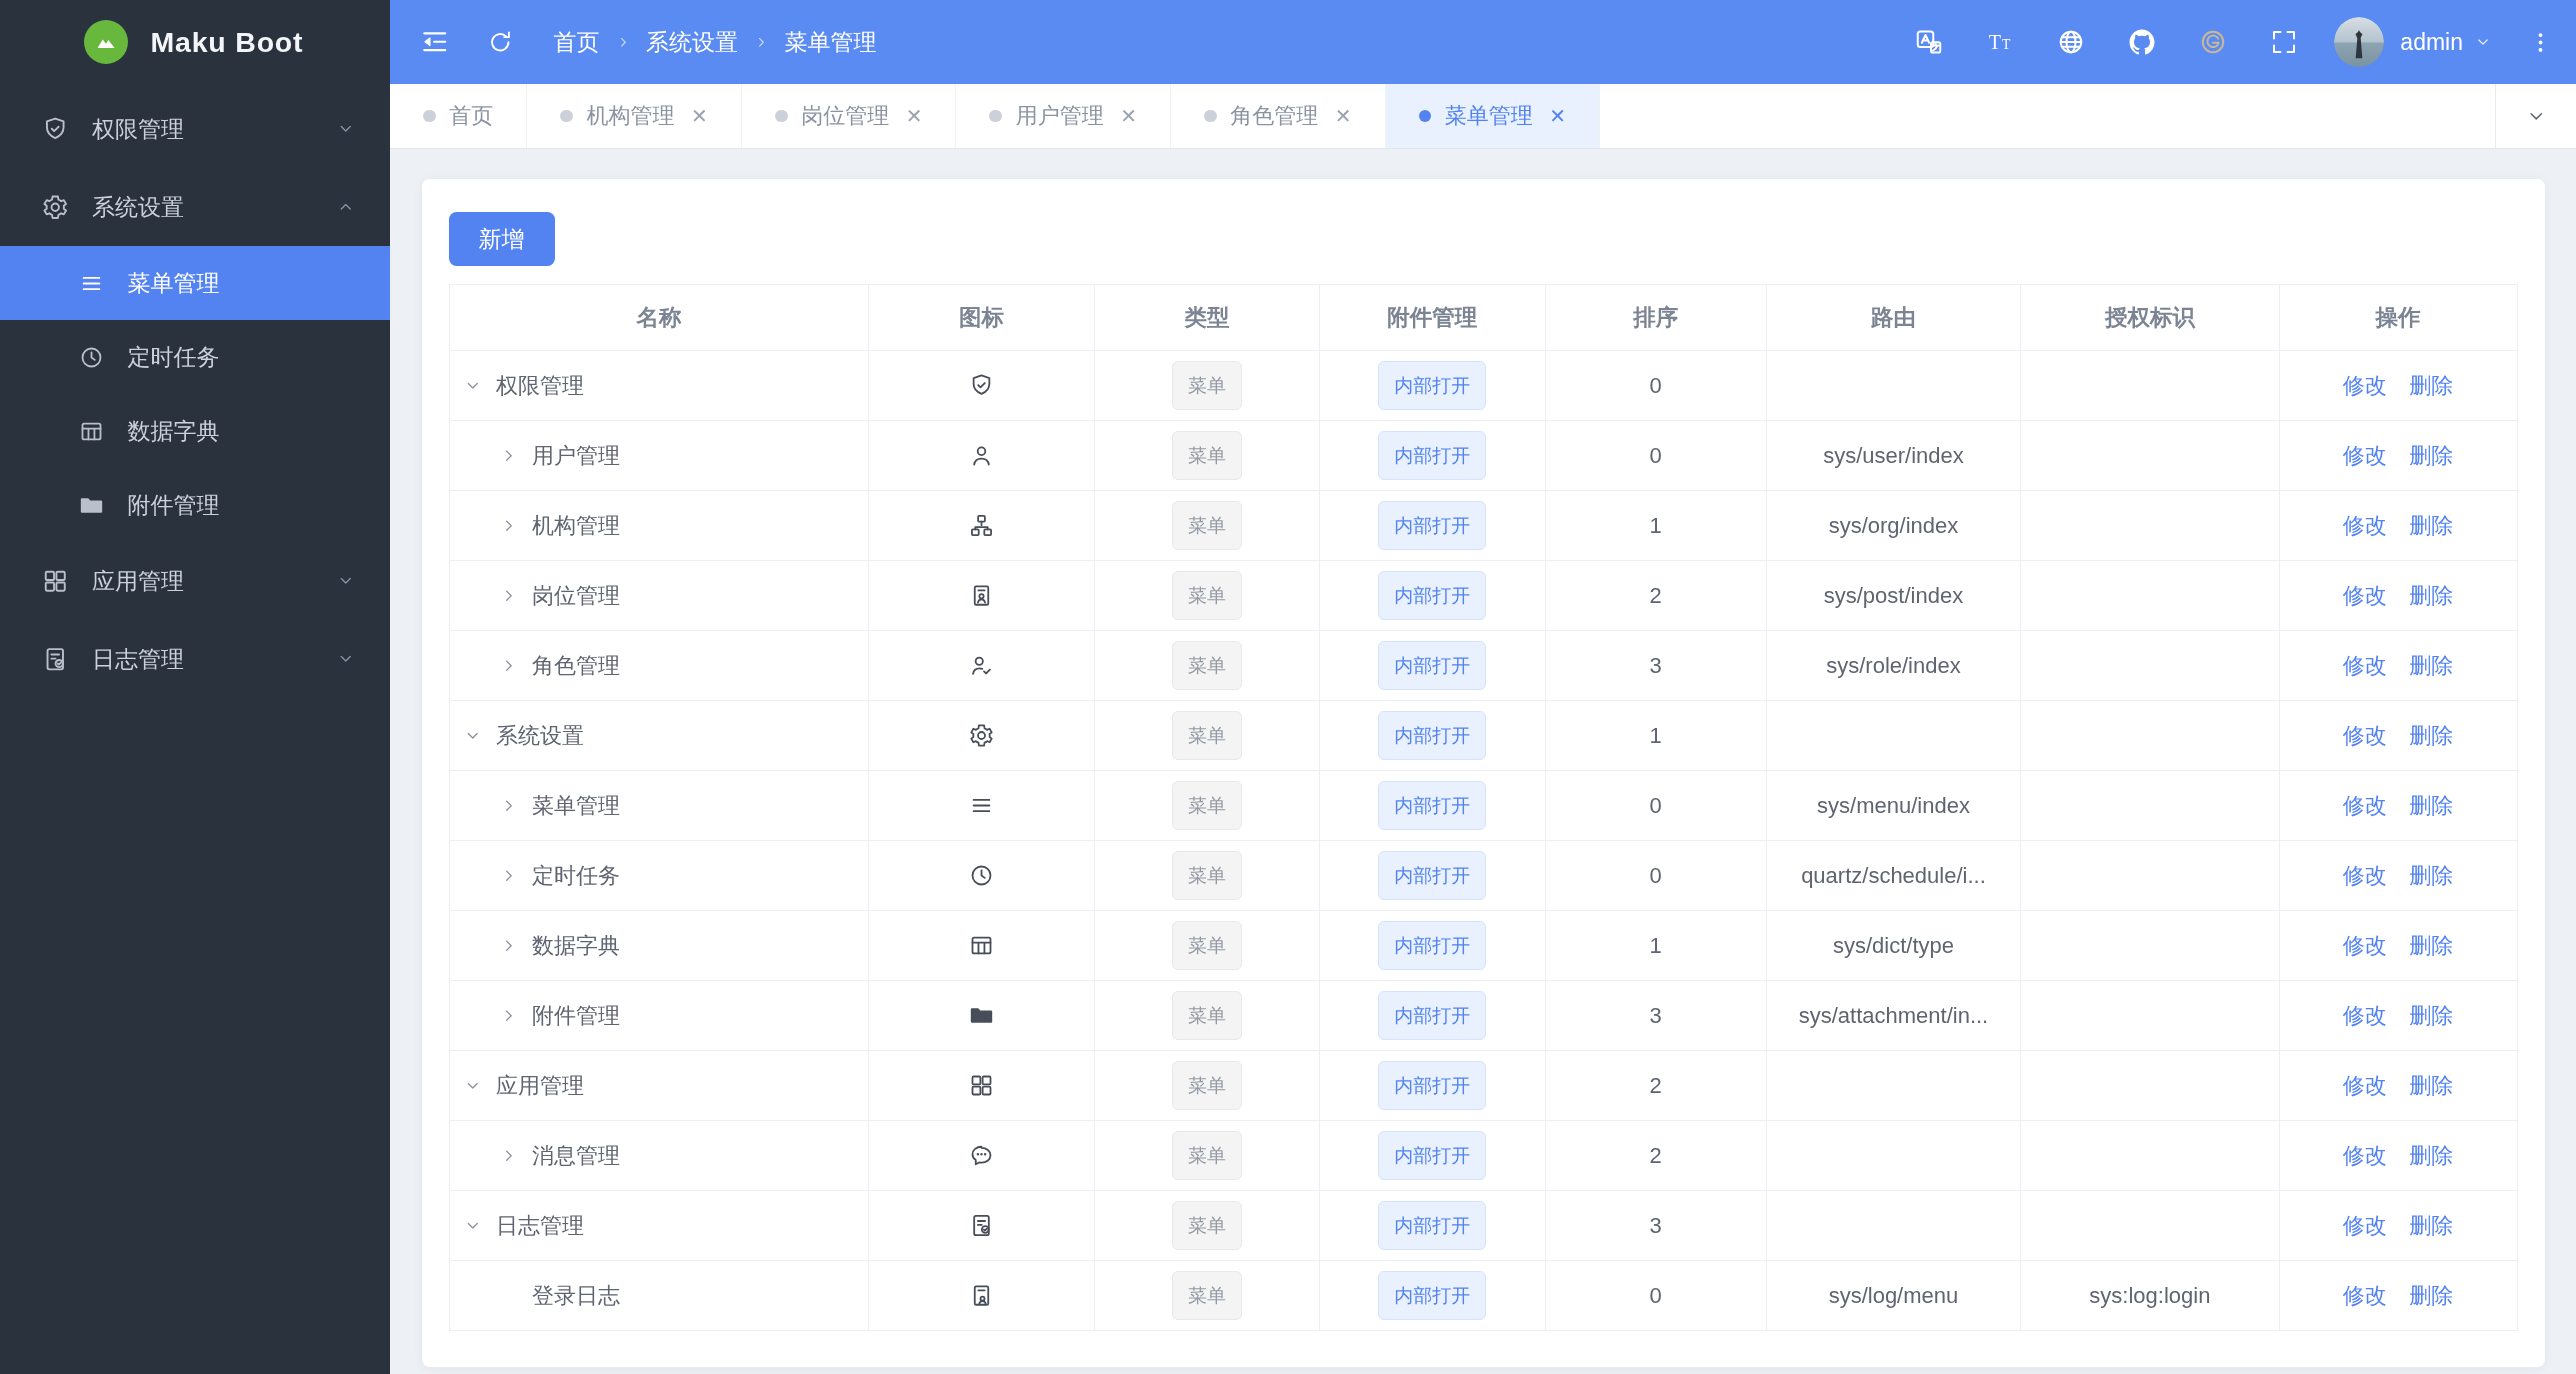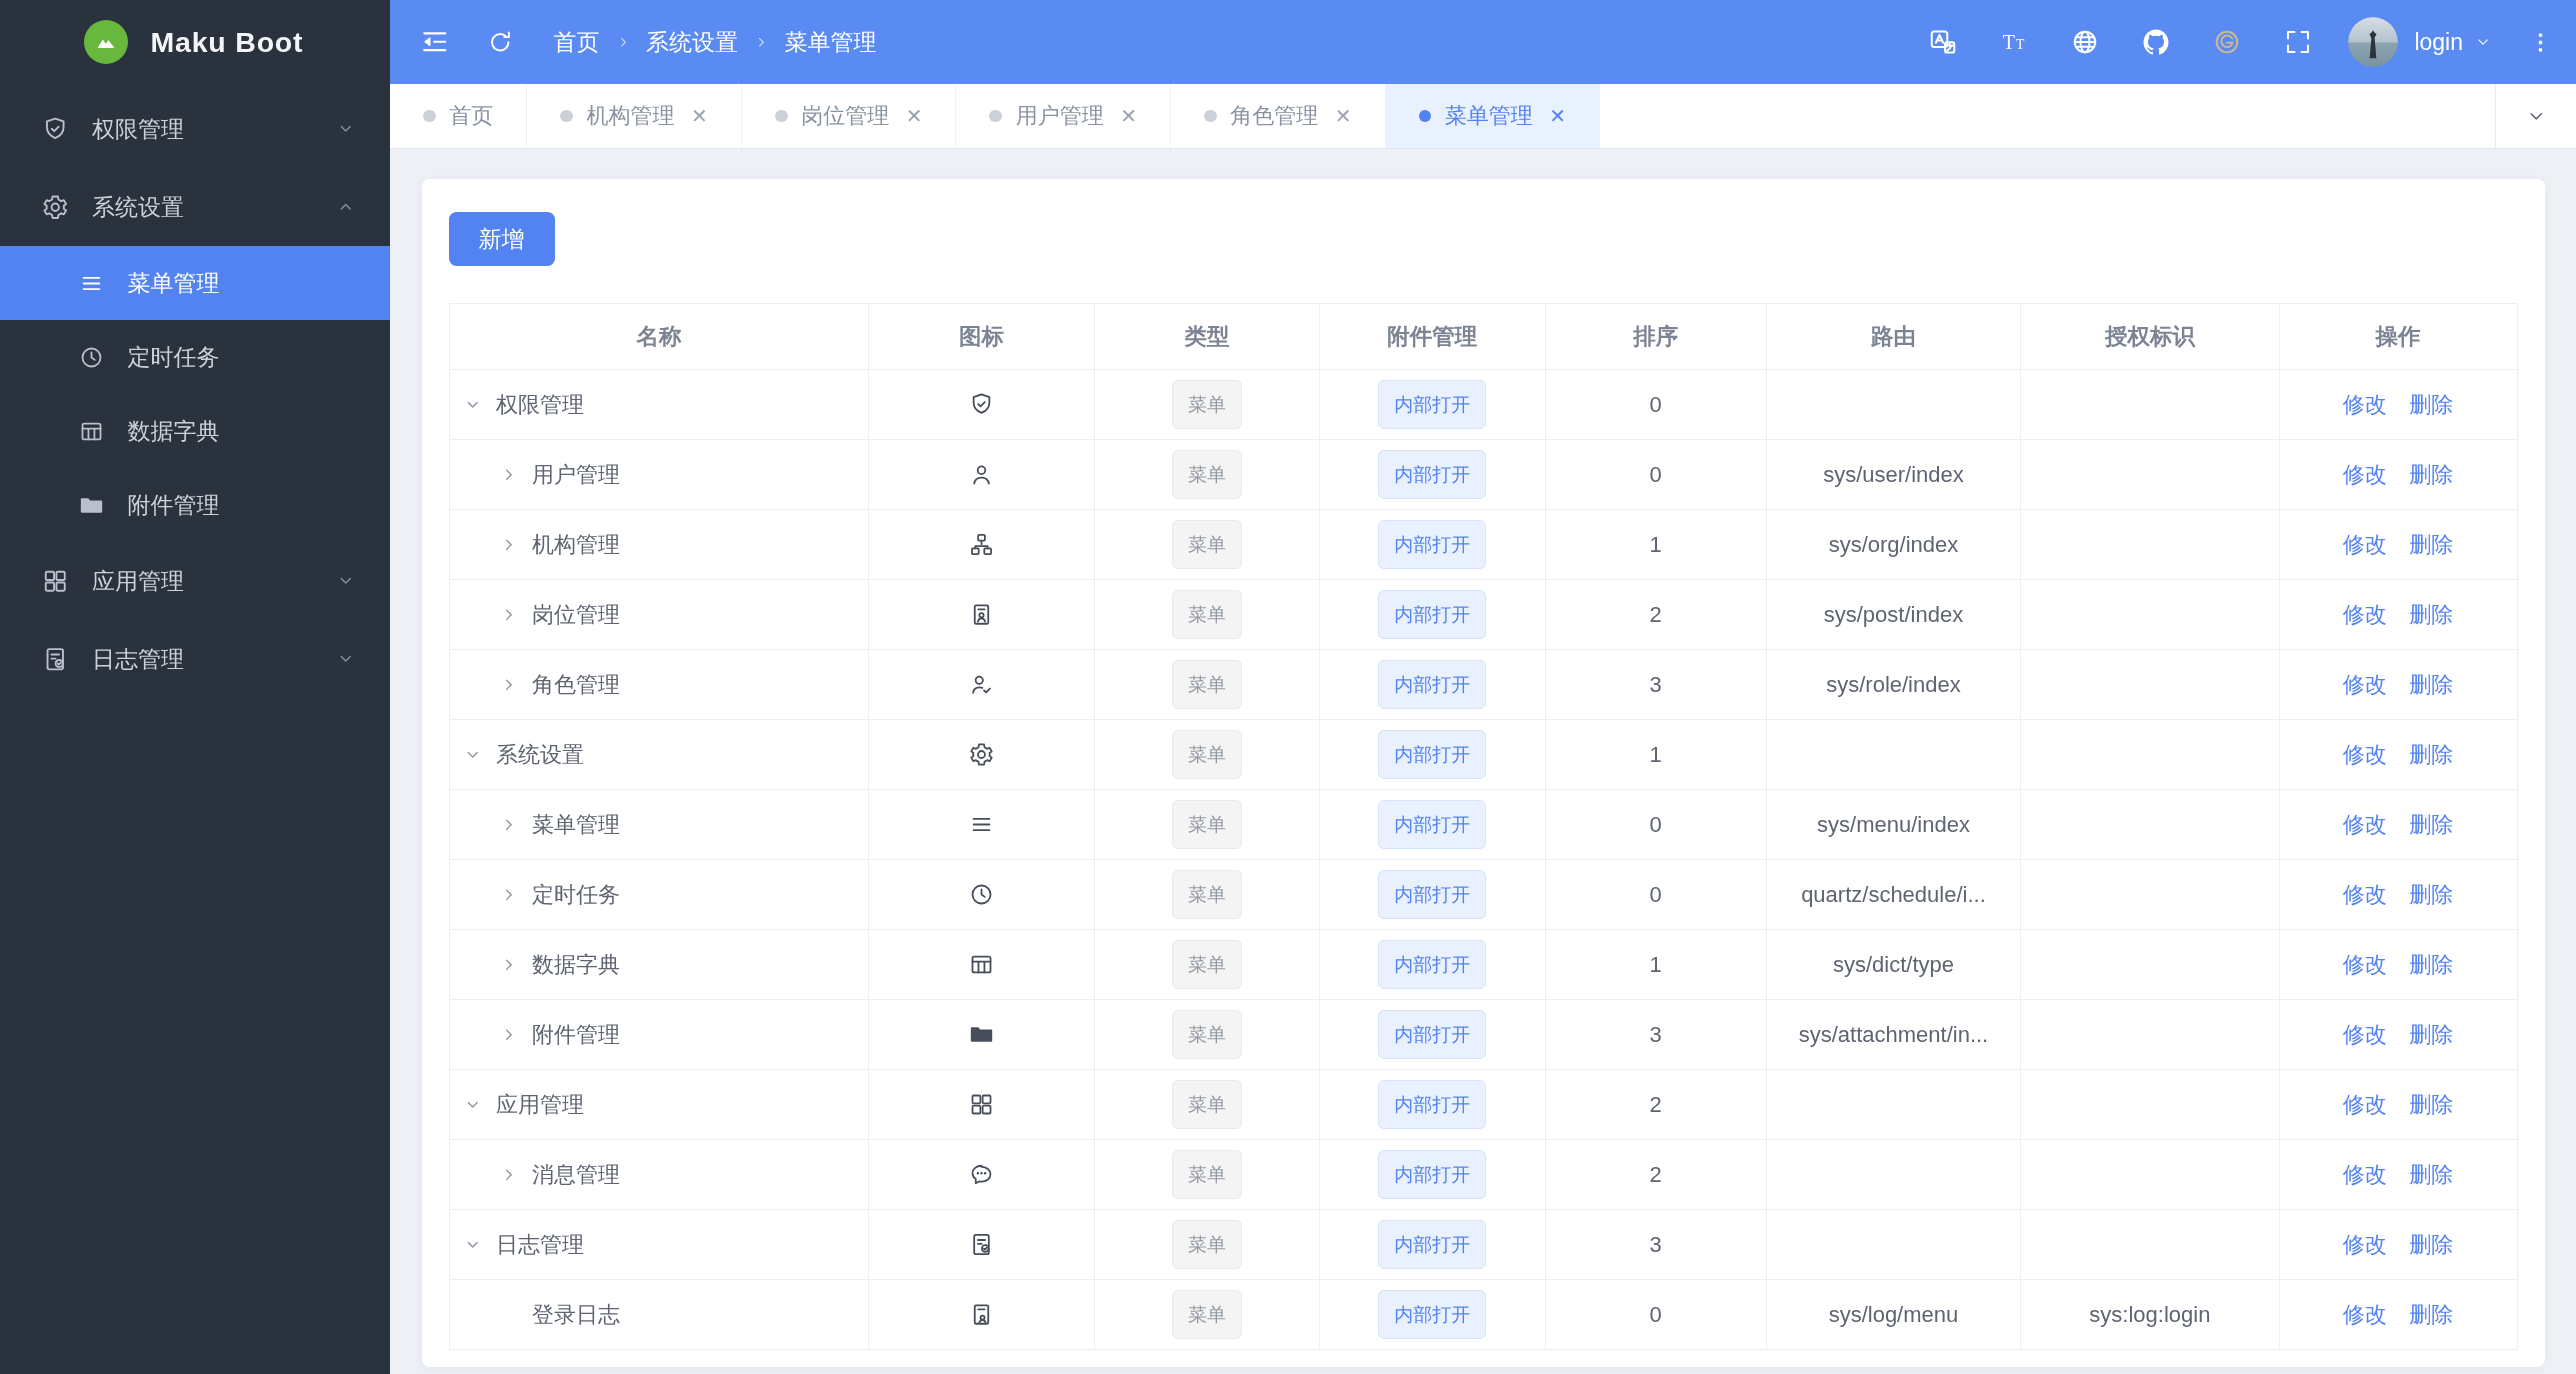--- a/index.html
+++ b/index.html
@@ -70,21 +70,21 @@
   .tab.active{background:var(--active-tab-bg);color:var(--primary);}
   .tab.active .dot{background:var(--primary);}
   .tab.active .close{color:var(--primary);}
   .tab-more{width:81px;flex:none;border-left:0.8px solid #e8eaef;display:flex;align-items:center;justify-content:center;color:#5f6673;cursor:pointer;background:#fff;}
   .tab-more svg{width:22.5px;height:22.5px;}
 
   
   .content{flex:1;padding:30px 31.5px 7.5px;overflow:hidden;border-radius:26px;}
   .card{background:#fff;border-radius:7.5px;height:100%;padding:33px 27px 0;box-shadow:0 1.5px 10.5px rgba(30,40,60,.05);}
   .btn-add{display:inline-block;background:var(--primary);color:#fff;border:none;border-radius:7.5px;height:54px;padding:0 30px;font-size:23px;cursor:pointer;font-family:inherit;}
-  .table-wrap{margin-top:37px;}
+  .table-wrap{margin-top:18px;}
   table{width:100%;border-collapse:collapse;table-layout:fixed;}
   th,td{border:0.8px solid #ebeef5;height:70px;font-size:22px;color:#5e6470;text-align:center;padding:0 13.5px;overflow:hidden;white-space:nowrap;}
   th{height:66px;font-size:22.5px;font-weight:700;color:#7c8493;}
   td.name{text-align:left;}
   .name-inner{display:flex;align-items:center;}
   .row-chev{width:33px;flex:none;color:#8b919c;cursor:pointer;}
   .row-chev svg{width:19.5px;height:19.5px;}
   .row-chev.spacer{visibility:hidden;}
   .indent1{padding-left:36px;}
   .cell-ic{display:inline-block;width:27px;height:27px;color:#474e59;vertical-align:middle;}
@@ -320,21 +320,21 @@
               <stop offset="0" stop-color="#d7dee3"></stop>
                 <stop offset="0.5" stop-color="#b3c3ce"></stop>
               <stop offset="0.52" stop-color="#8da4b2"></stop>
                 <stop offset="1" stop-color="#7b93a1"></stop>
             </linearGradient>
           </defs>
           <circle cx="12" cy="12" r="12" fill="url(#avg)"></circle>
           <path d="M12 6.2c-.4 1.2-1.7 2-1.7 2l.9 2-.8 9.6h3.2L12.8 10l.9-1.8s-1.3-.8-1.7-2z" fill="#2d343b"></path>
         </svg>
       </span>
-      <span class="username">login</span>
+      <span class="username">admin</span>
       <span class="user-chev" id="ic-user-chev">
           <svg viewBox="0 0 24 24">
             <g fill="none" stroke="currentColor" stroke-width="1.6" stroke-linecap="round" stroke-linejoin="round">
               <path d="M6.5 9.3L12 14.8l5.5-5.5"></path>
             </g>
           </svg>
         </span>
       <span class="kebab tool-ic" id="ic-kebab">
           <svg viewBox="0 0 24 24">
             <g fill="currentColor">

